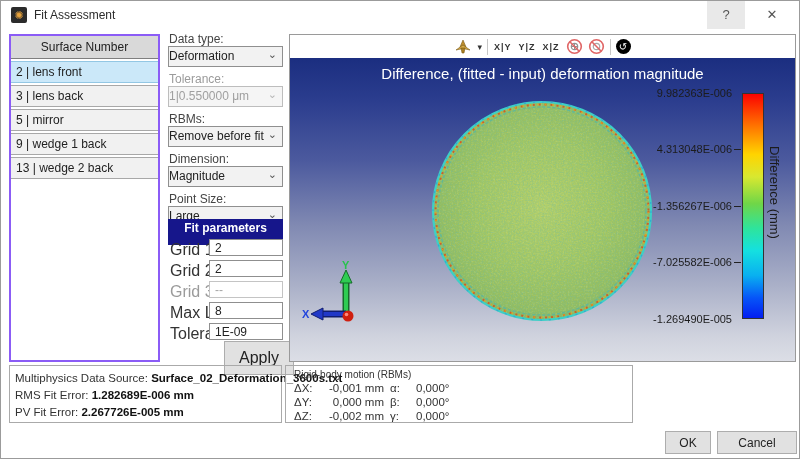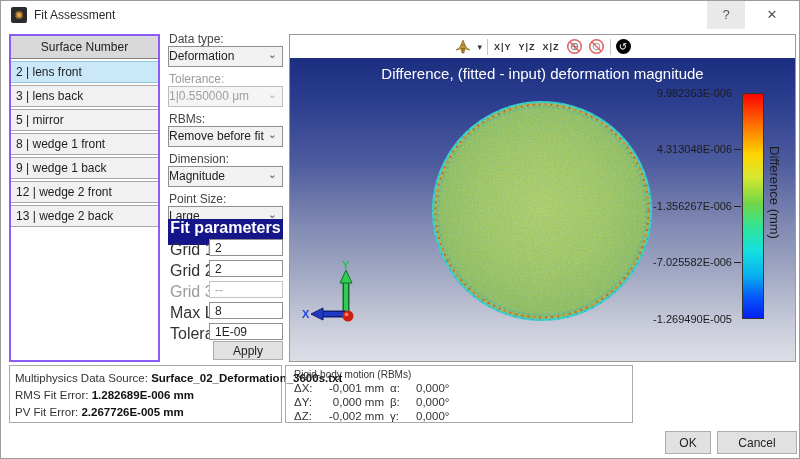--- a/index.html
+++ b/index.html
@@ -24,28 +24,28 @@
   
   .ctl-label{position:absolute;left:168px;font-size:12px;color:#444;}
   .ctl-label.disabled{color:#9b9b9b;}
   .combo{position:absolute;left:167px;width:115px;height:21px;background:#f2f2f2;border:1px solid #8f8f8f;box-sizing:border-box;
          font-size:12px;color:#222;line-height:19px;}
   .combo.disabled{background:#f5f5f5;color:#9f9f9f;border-color:#bdbdbd;}
   .combo .chev{position:absolute;right:5px;top:-2px;font-size:11px;color:#555;}
   .combo.disabled .chev{color:#b5b5b5;}
 
   .fit-header{position:absolute;left:167px;top:218px;width:115px;height:26px;background:#16168b;color:#ffffff;
-              font-size:16px;font-weight:bold;text-align:center;line-height:18px;}
+              font-size:12px;font-weight:bold;text-align:center;line-height:18px;}
   .fit-row-label{position:absolute;left:169px;font-size:16px;color:#333;}
   .fit-row-label.disabled{color:#9b9b9b;}
   .fit-input{position:absolute;left:208px;width:74px;height:17px;border:1px solid #8f8f8f;background:#fff;
              font-size:12px;color:#222;padding:0 0 0 5px;box-sizing:border-box;font-family:"Liberation Sans",sans-serif;}
   .fit-input.disabled{color:#a5a5a5;border-color:#c4c4c4;}
-  .apply-btn{position:absolute;left:212px;top:340px;width:70px;height:19px;background:#e1e1e1;border:1px solid #adadad;
-             font-size:12px;color:#222;font-family:"Liberation Sans",sans-serif;}
+  .apply-btn{position:absolute;left:223px;top:340px;width:70px;height:34px;background:#e1e1e1;border:1px solid #adadad;
+             font-size:16px;color:#222;font-family:"Liberation Sans",sans-serif;}
 
   
   .viewer{position:absolute;left:288px;top:33px;width:507px;height:328px;border:1px solid #9a9a9a;box-sizing:border-box;background:#fff;}
   .v-toolbar{position:absolute;left:0;top:0;width:100%;height:23px;background:#ffffff;display:flex;align-items:center;justify-content:center;gap:5px;}
   .v-sep{width:1px;height:16px;background:#c7c7c7;}
   .v-viewbtn{font-size:9px;font-weight:bold;color:#333;letter-spacing:1px;padding:0 1px;}
   .caret{font-size:9px;color:#333;}
   .reset-ic{width:15px;height:15px;border-radius:50%;background:#000;color:#fff;font-size:10px;line-height:15px;text-align:center;}
 
   .plot{position:absolute;left:0;top:23px;width:505px;height:303px;
@@ -87,23 +87,21 @@
     <span class="win-title">Fit Assessment</span>
     <div class="tb-btn tb-help">?</div>
     <div class="tb-btn tb-close">✕</div>
   </div>
 
   <div class="surface-table">
     <div class="st-header">Surface Number</div>
     <div class="st-row selected">2 | lens front</div>
     <div class="st-row">3 | lens back</div>
     <div class="st-row">5 | mirror</div>
-    <div class="st-row">8 | wedge 1 front</div>
     <div class="st-row">9 | wedge 1 back</div>
-    <div class="st-row">12 | wedge 2 front</div>
     <div class="st-row">13 | wedge 2 back</div>
   </div>
 
   <div class="ctl-label" style="top:31px">Data type:</div>
   <div class="combo" style="top:45px">
     <span>Deformation</span>
     <span class="chev">⌄</span>
   </div>
 
   <div class="ctl-label disabled" style="top:71px">Tolerance:</div>

